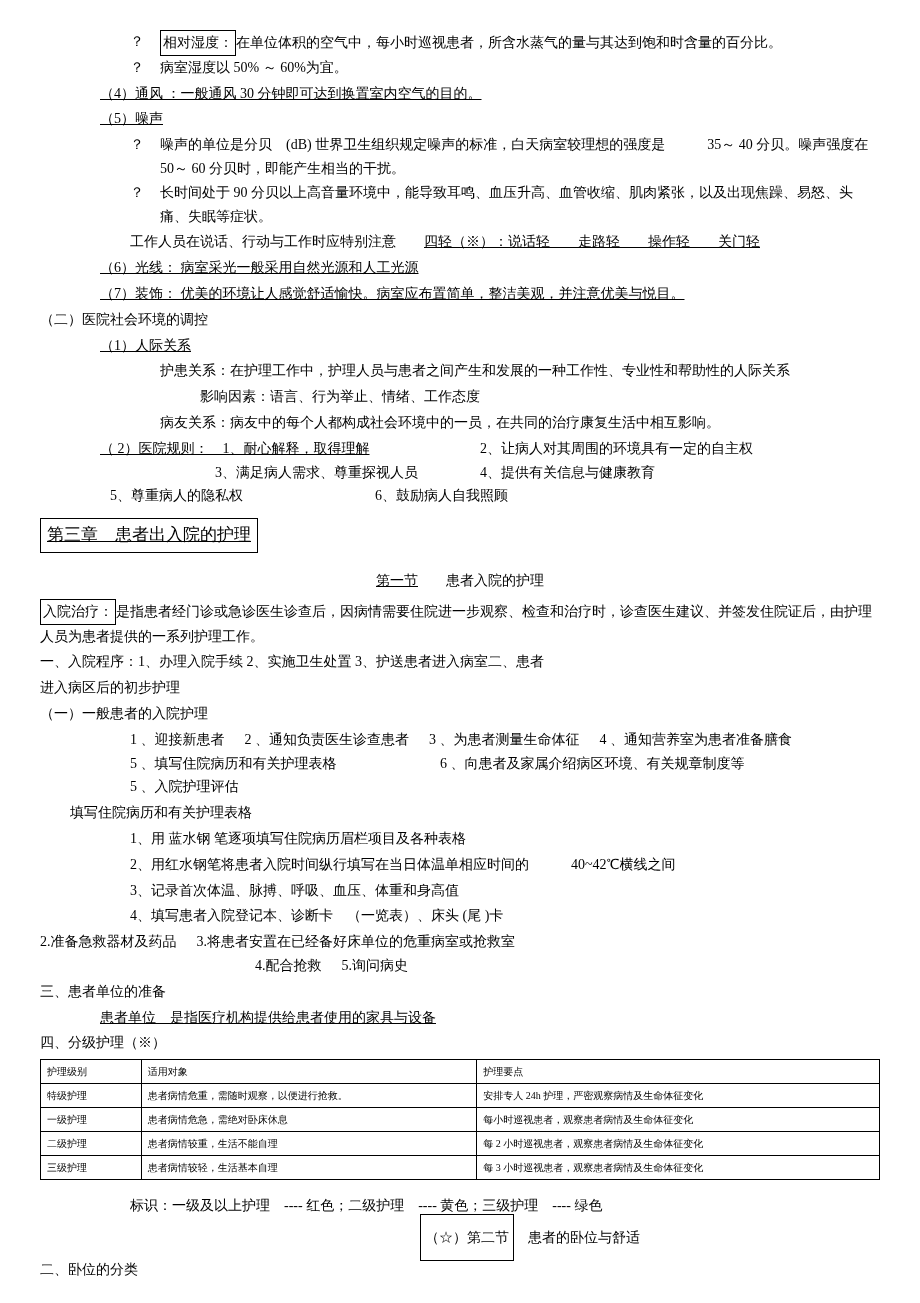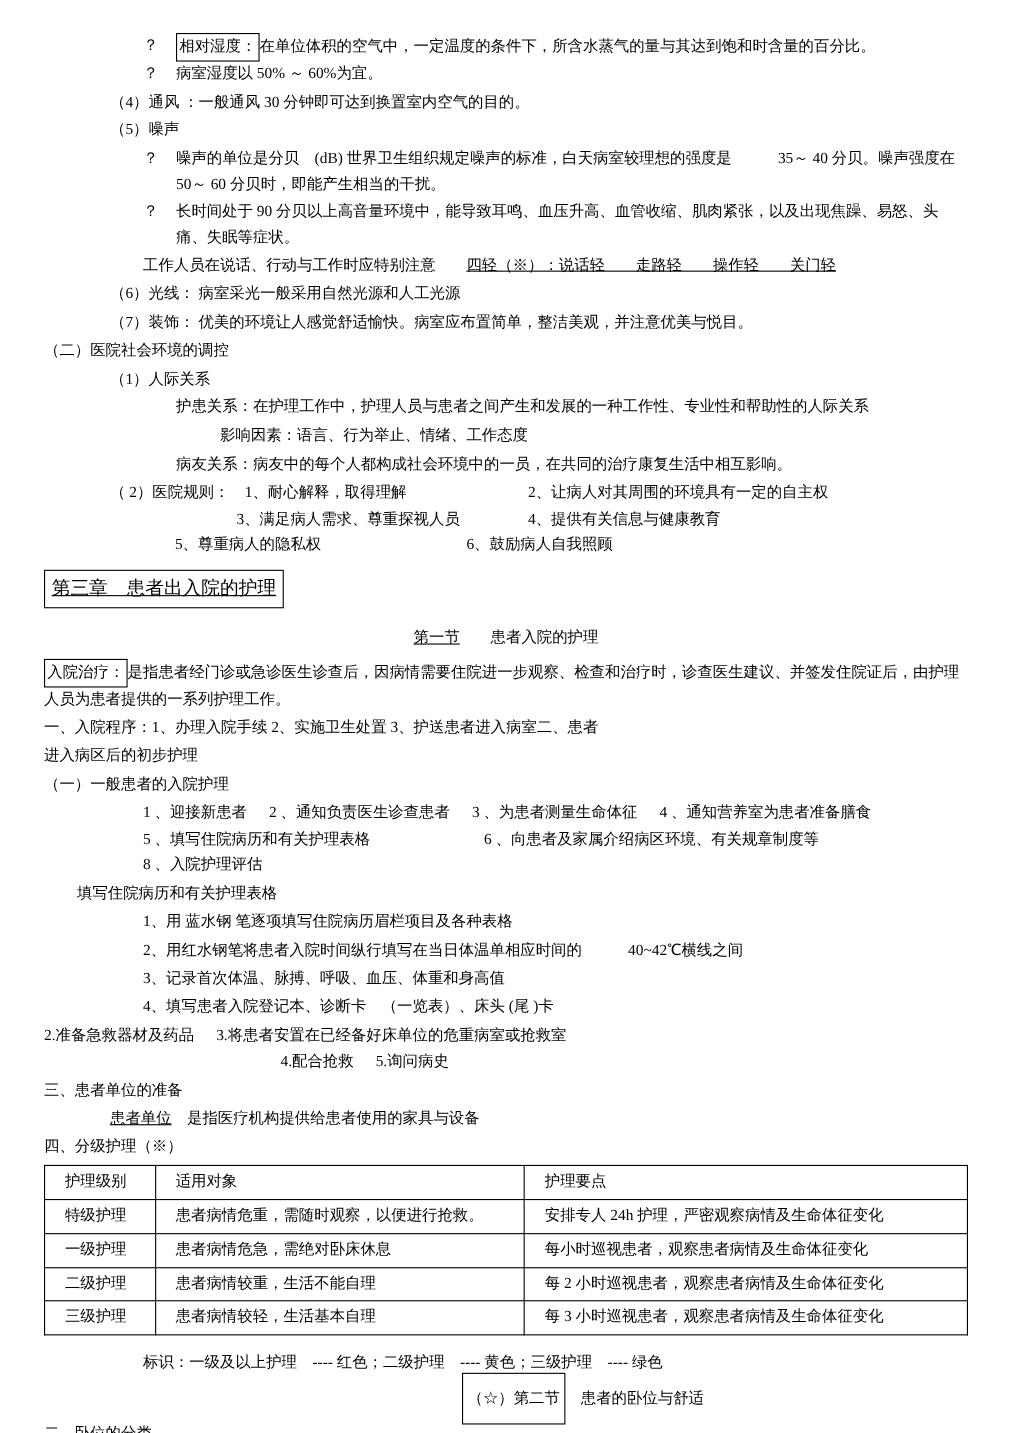--- a/index.html
+++ b/index.html
@@ -6,21 +6,21 @@
     font-family: "SimSun", "宋体", serif;
     font-size: 14px;
     line-height: 1.7;
     color: #000;
     background: #fff;
     margin: 0;
     padding: 30px 40px;
     width: 840px;
   }
   .indent1 { margin-left: 30px; }
-  .indent2 { margin-left: 60px; }
+  .indent2 { margin-left: 60px; text-decoration: underline; }
   .indent3 { margin-left: 90px; }
   .indent4 { margin-left: 120px; }
   .bullet-line { display: flex; }
   .bullet-q { width: 30px; flex-shrink: 0; }
   .boxed {
     border: 1px solid #000;
     padding: 0 2px;
     display: inline-block;
   }
   .underline { text-decoration: underline; }
@@ -37,22 +37,22 @@
     margin: 6px 0;
   }
   .section-center .u { text-decoration: underline; }
   table {
     border-collapse: collapse;
     width: 100%;
     margin: 4px 0;
   }
   td {
     border: 1px solid #000;
-    padding: 3px 18px;
-    font-size: 14px;
+    padding: 3px 6px;
+    font-size: 10px;
     vertical-align: top;
   }
   .col1 { width: 12%; }
   .col2 { width: 40%; }
   .col3 { width: 48%; }
   .gap-line { display: flex; flex-wrap: wrap; gap: 0 20px; }
   .gap-line > span { white-space: nowrap; }
   .right-box {
     text-align: center;
     margin: 8px 0;
@@ -60,21 +60,21 @@
   .right-box .b { border: 1px solid #000; padding: 15px 4px; }
   p { margin: 2px 0; }
 </style>
 </head>
 <body>
 
 
 
 <div class="indent3 bullet-line">
   <span class="bullet-q">？</span>
-  <span><span class="boxed">相对湿度：</span><span>在单位体积的空气中，一定温度的条件下，所含水蒸气的量与其达到饱和时含量的百分比。</span></span>
+  <span><span class="boxed">相对湿度：</span><span>在单位体积的空气中，每小时巡视患者，所含水蒸气的量与其达到饱和时含量的百分比。</span></span>
 </div>
 
 <div class="indent3 bullet-line">
   <span class="bullet-q">？</span>
   <span>病室湿度以 50% ～ 60%为宜。</span>
 </div>
 
 <p class="indent2">（4）通风 ：一般通风 30 分钟即可达到换置室内空气的目的。</p>
 <p class="indent2">（5）噪声</p>
 
@@ -103,21 +103,21 @@
 
 <div style="display:flex">
   <span class="indent2" style="width:380px">（ 2）医院规则：　1、耐心解释，取得理解</span>
   <span>2、让病人对其周围的环境具有一定的自主权</span>
 </div>
 <div style="display:flex">
   <span style="margin-left:175px;width:265px">3、满足病人需求、尊重探视人员</span>
   <span>4、提供有关信息与健康教育</span>
 </div>
 <div style="display:flex">
-  <span style="margin-left:119px;width:265px">5、尊重病人的隐私权</span>
+  <span style="margin-left:70px;width:265px">5、尊重病人的隐私权</span>
   <span>6、鼓励病人自我照顾</span>
 </div>
 
 <div class="chapter">第三章　患者出入院的护理</div>
 
 <div class="section-center">
   <span class="u">第一节</span>　　<span>患者入院的护理</span>
 </div>
 
 <p>
@@ -132,21 +132,21 @@
   <span>1 、迎接新患者</span>
   <span>2 、通知负责医生诊查患者</span>
   <span>3 、为患者测量生命体征</span>
   <span>4 、通知营养室为患者准备膳食</span>
 </div>
 <div class="indent3 gap-line">
   <span style="width:290px">5 、填写住院病历和有关护理表格</span>
   <span>6 、向患者及家属介绍病区环境、有关规章制度等</span>
 </div>
 <div class="indent3 gap-line">
-  <span>8 、入院护理评估</span>
+  <span>5 、入院护理评估</span>
 </div>
 
 <p class="indent1">填写住院病历和有关护理表格</p>
 <p class="indent3">1、用 蓝水钢 笔逐项填写住院病历眉栏项目及各种表格</p>
 <p class="indent3">2、用红水钢笔将患者入院时间纵行填写在当日体温单相应时间的　　　40~42℃横线之间</p>
 <p class="indent3">3、记录首次体温、脉搏、呼吸、血压、体重和身高值</p>
 <p class="indent3">4、填写患者入院登记本、诊断卡　（一览表）、床头 (尾 )卡</p>
 
 <div class="gap-line">
   <span>2.准备急救器材及药品</span>

